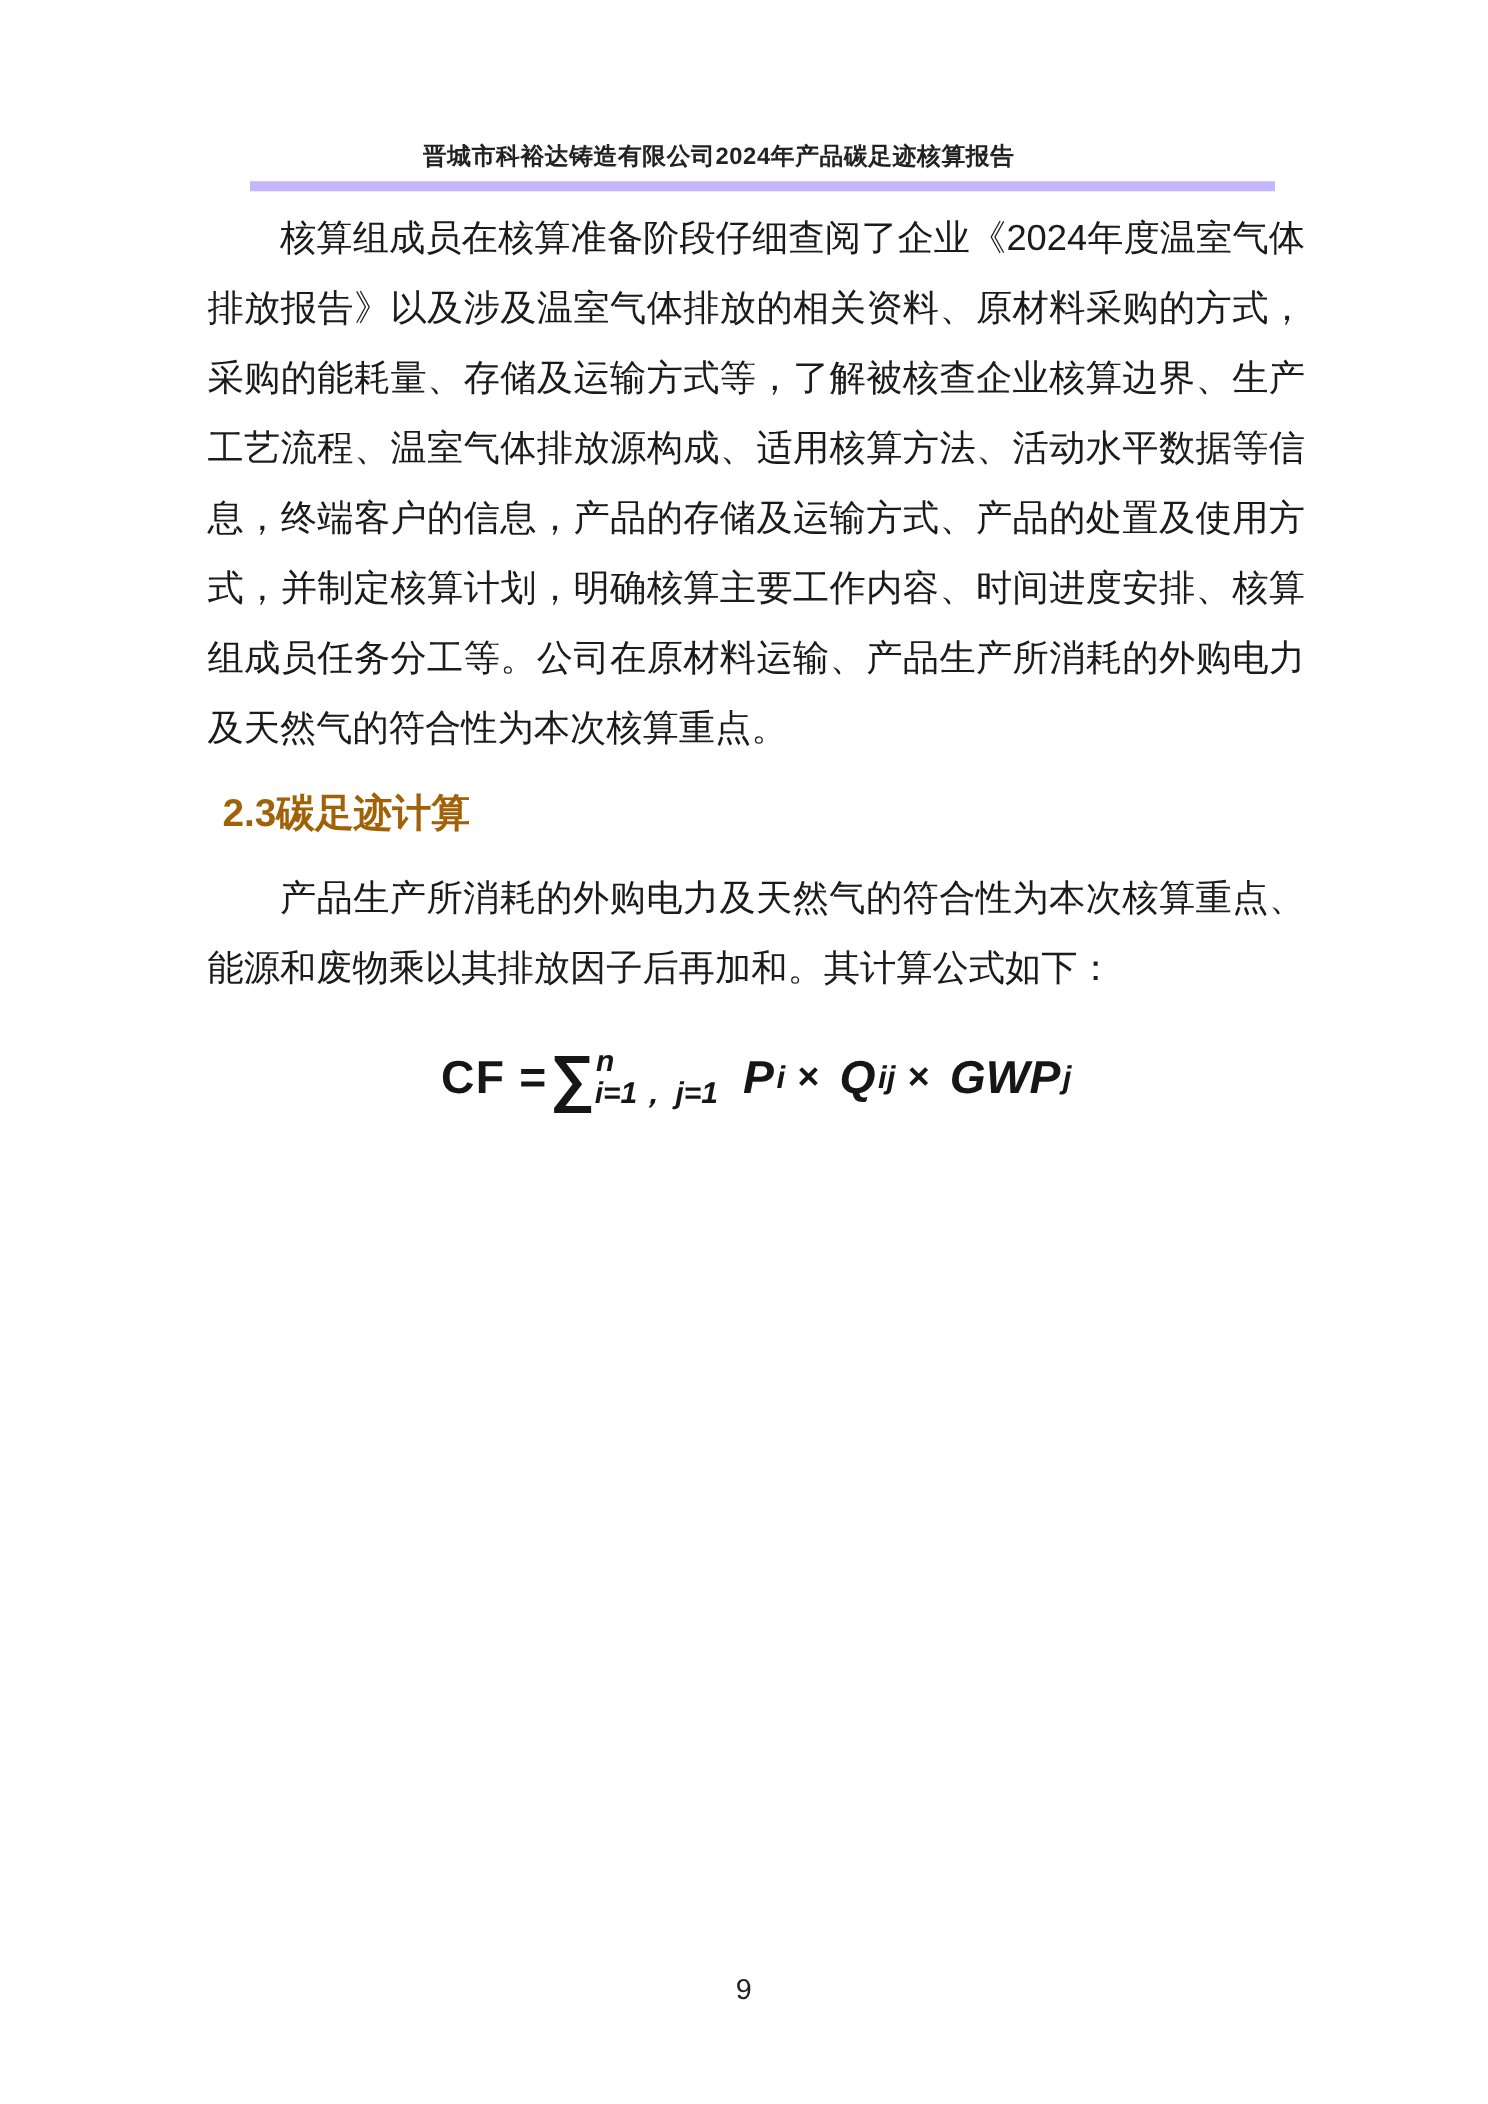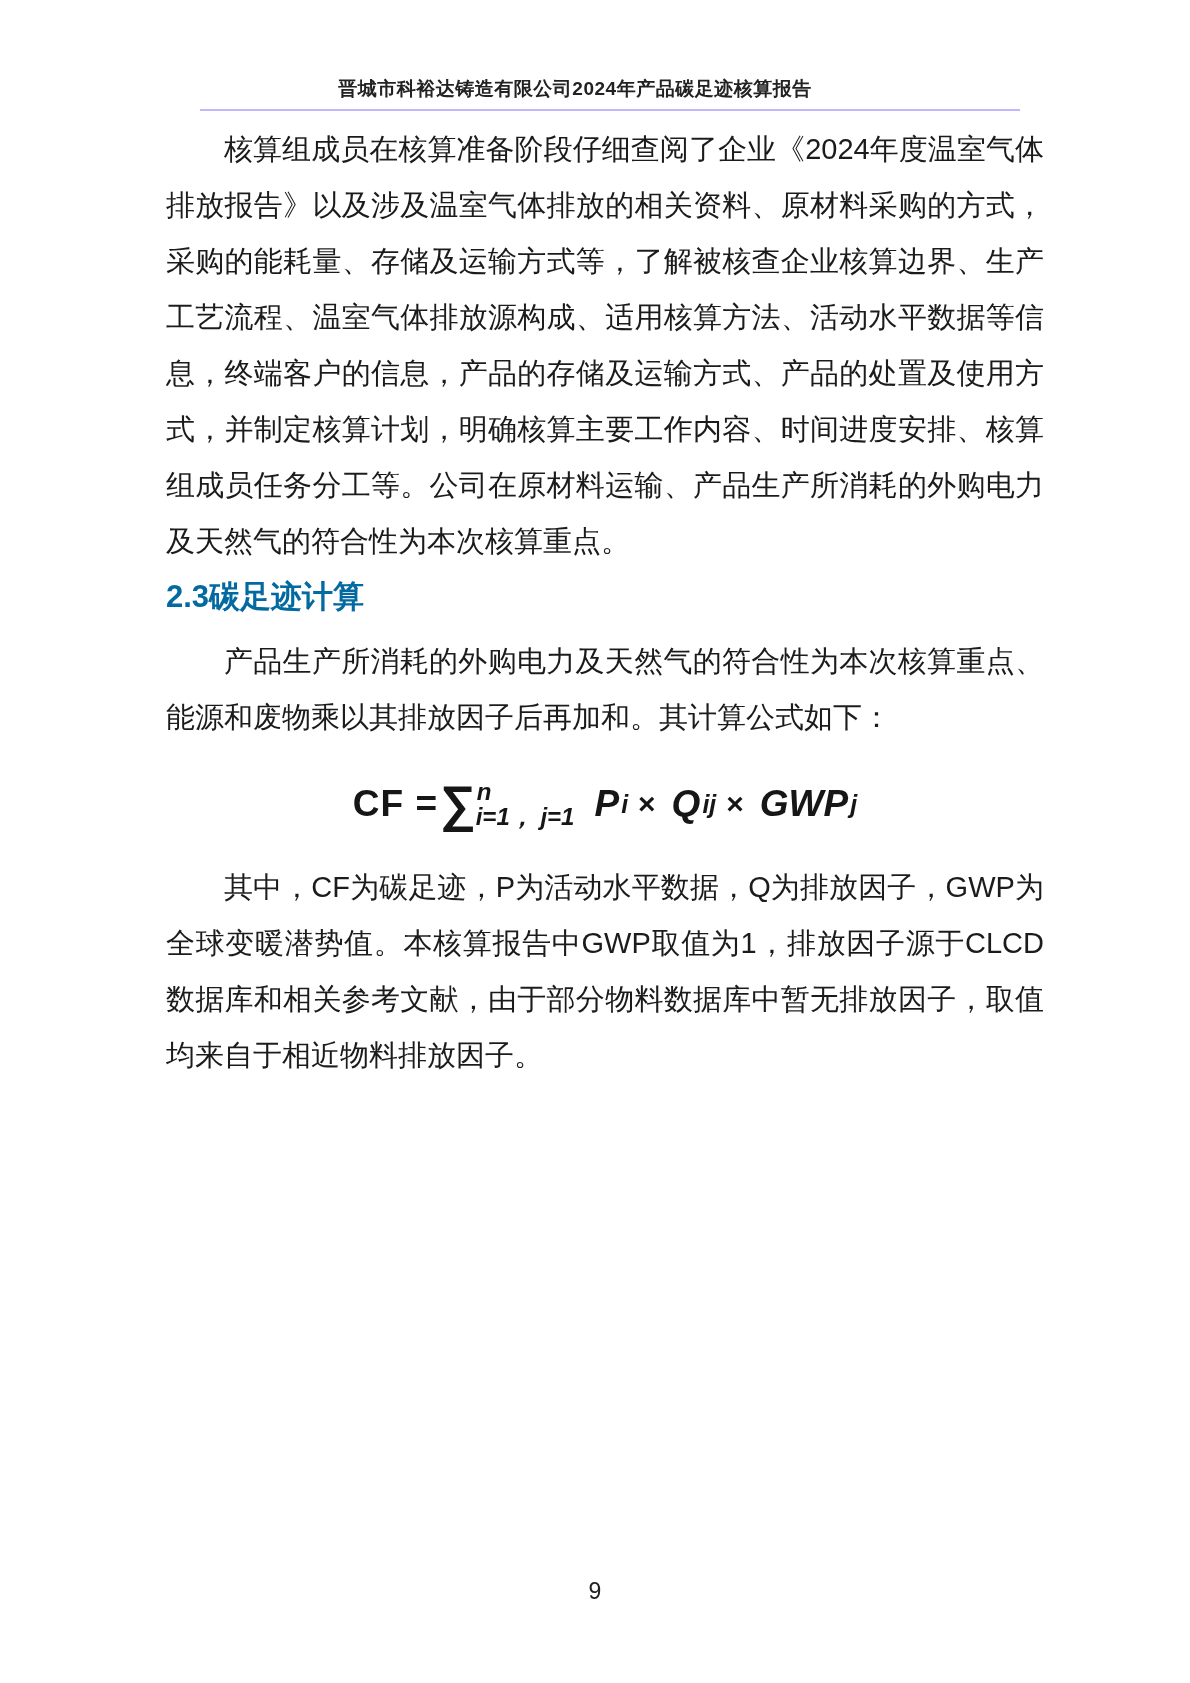--- a/index.html
+++ b/index.html
@@ -12,23 +12,23 @@
     width: 1190px;
     height: 1683px;
     background: #ffffff;
     color: #1c1c1c;
     font-family: "Liberation Sans", sans-serif;
     overflow: hidden;
   }
   .doc-header {
     width: 820px;
     margin: 0 0 0 200px;
-    padding-top: 76px;
+    padding-top: 112px;
     padding-bottom: 7px;
-    border-bottom: 2px solid #c4b5fd;
+    border-bottom: 8px solid #c4b5fd;
   }
   .doc-header-title {
     text-align: center;
     padding-right: 70px;
     font-size: 19px;
     font-weight: 700;
     letter-spacing: 0.5px;
     color: #222222;
   }
   .doc-body {
@@ -50,26 +50,26 @@
   .h3 .h3-title {
     margin-left: 42px;
   }
   .para {
     margin: 0;
     text-indent: 2em;
   }
   .para.p1 { margin-top: 10px; }
   .para.p2 { margin-top: 8px; }
   .h2 {
-    margin: 0;
+    margin: 12px;
     font-size: 31px;
     font-weight: 700;
     line-height: 56px;
     text-align: left;
-    color: #0369a1;
+    color: #a16207;
   }
   .formula {
     margin: 16px 0 12px 0;
     height: 86px;
     display: flex;
     align-items: center;
     justify-content: center;
     font-family: Liberation Sans, sans-serif;
     font-weight: 700;
     font-size: 37px;
@@ -152,21 +152,20 @@
         <span class="f-var">P</span>
         <span class="f-sub">i</span>
         <span class="f-times">×</span>
         <span class="f-var">Q</span>
         <span class="f-sub">ij</span>
         <span class="f-times">×</span>
         <span class="f-var">GWP</span>
         <span class="f-sub">j</span>
     </div>
 
-    <p class="para">其中，CF为碳足迹，P为活动水平数据，Q为排放因子，GWP为全球变暖潜势值。本核算报告中GWP取值为1，排放因子源于CLCD数据库和相关参考文献，由于部分物料数据库中暂无排放因子，取值均来自于相近物料排放因子。</p>
 
 
   </main>
 
   <footer class="page-footer">
     <div class="page-number">9</div>
   </footer>
 
 </div>
 

